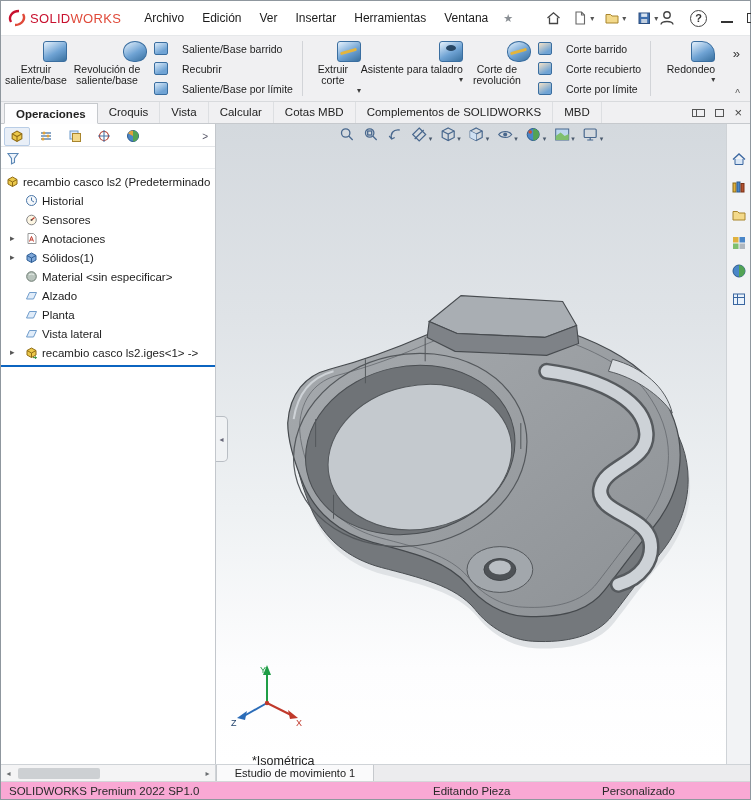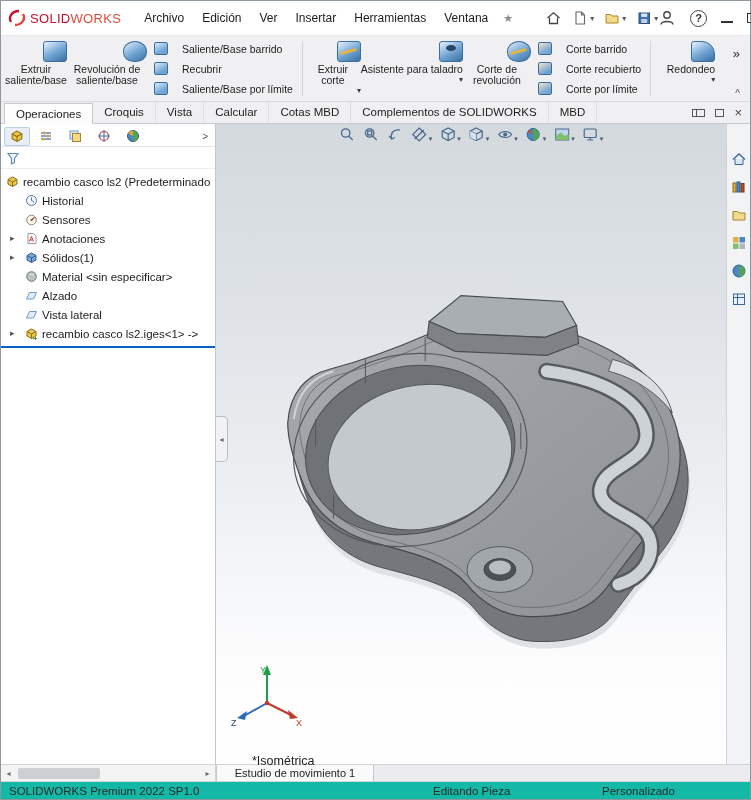--- a/index.html
+++ b/index.html
@@ -41,21 +41,21 @@
   .rb-small { display:flex; align-items:center; gap:14px; height:17px; font-size:10.5px; white-space:nowrap; }
   .sicon { width:14px; height:13px; flex:0 0 14px; background:linear-gradient(150deg,#dcebf9,#6fa3d4 70%); border:1px solid #3a6ea0; border-radius:2px; }
   .sicon.cut { background:linear-gradient(150deg,#f6e3c8,#6fa3d4 75%); }
   .rb-sep { width:1px; background:#d2d4d8; margin:3px 2px; }
   .rb-overflow { position:absolute; right:10px; top:10px; font-size:13px; color:#333; }
   .rb-collapse { position:absolute; right:10px; bottom:2px; font-size:10px; color:#555; }
 
   
   .tabrow { height:22px; flex:0 0 22px; background:#f0f0f2; display:flex; align-items:flex-end; padding-left:3px; border-bottom:1px solid #c6c9cd; }
   .ctab { padding:0 11px; height:21px; line-height:20px; font-size:11.5px; color:#222; border-right:1px solid #dddfe2; }
-  .ctab.active { background:#fdfdfe; border:1px solid #c6c9cd; border-bottom:1px solid #fdfdfe; font-weight:normal; margin-bottom:-1px; }
+  .ctab.active { background:#fdfdfe; border:1px solid #c6c9cd; border-bottom:1px solid #fdfdfe; font-weight:bold; margin-bottom:-1px; }
   .tabrow-right { margin-left:auto; display:flex; align-items:center; gap:10px; padding:0 8px 4px 0; }
   .win-sq { width:9px; height:8px; border:1.2px solid #555; display:inline-block; }
   .win-sq.back { margin-left:-5px; margin-top:-4px; background:#f0f0f2; }
   .tr-close { font-size:13px; color:#444; line-height:12px; }
 
   
   .main { flex:1 1 auto; min-height:0; display:flex; }
 
   
   .left-panel { width:215px; flex:0 0 215px; background:#fff; border-right:1px solid #c3c7cc; display:flex; flex-direction:column; }
@@ -90,21 +90,21 @@
   
   .motion { height:17px; flex:0 0 17px; display:flex; background:#ececee; border-top:1px solid #cfd3d7; font-size:11px; }
   .m-scroll { width:215px; flex:0 0 215px; background:#f4f4f5; display:flex; align-items:center; border-right:1px solid #cfd3d7; }
   .m-arrow { width:15px; text-align:center; color:#6a6d70; font-size:8px; }
   .m-thumb { width:82px; height:11px; background:#cdd0d3; border-radius:2px; margin:0 2px; }
   .m-track { flex:1; }
   .m-tab { width:158px; background:#fafafb; border-right:1px solid #c6c9cd; border-left:1px solid #c6c9cd; display:flex; align-items:center; justify-content:center; color:#222; }
   .m-rest { flex:1; }
 
   
-  .status { height:18px; flex:0 0 18px; background:#14b8a6; border-top:1px solid #d4d6d9; position:relative; display:flex; align-items:center; font-size:11.5px; color:#2a2a2a; padding:0 8px; }
+  .status { height:18px; flex:0 0 18px; background:#f9a8d4; border-top:1px solid #d4d6d9; position:relative; display:flex; align-items:center; font-size:11.5px; color:#2a2a2a; padding:0 8px; }
   .st-mode { position:absolute; left:432px; }
   .st-units { position:absolute; left:601px; }
 
   svg { display:block; }
 </style>
 </head>
 <body>
 
 <div class="window">
 
@@ -358,20 +358,28 @@
 
         <div class="tree-row">
           <span class="ticon">
             <svg viewBox="0 0 13 13" width="13" height="13">
                 <path d="M1.5 10 L4.5 3.5 H11.5 L8.5 10 Z" fill="#dbe9f8" fill-opacity="0.85" stroke="#6f9ccb"></path>
               </svg>
           </span>
           <span class="tlabel">Alzado</span>
         </div>
 
+        <div class="tree-row">
+          <span class="ticon">
+            <svg viewBox="0 0 13 13" width="13" height="13">
+                <path d="M1.5 10 L4.5 3.5 H11.5 L8.5 10 Z" fill="#dbe9f8" fill-opacity="0.85" stroke="#6f9ccb"></path>
+              </svg>
+          </span>
+          <span class="tlabel">Planta</span>
+        </div>
 
         <div class="tree-row">
           <span class="ticon">
             <svg viewBox="0 0 13 13" width="13" height="13">
                 <path d="M1.5 10 L4.5 3.5 H11.5 L8.5 10 Z" fill="#dbe9f8" fill-opacity="0.85" stroke="#6f9ccb"></path>
               </svg>
           </span>
           <span class="tlabel">Vista lateral</span>
         </div>
 

